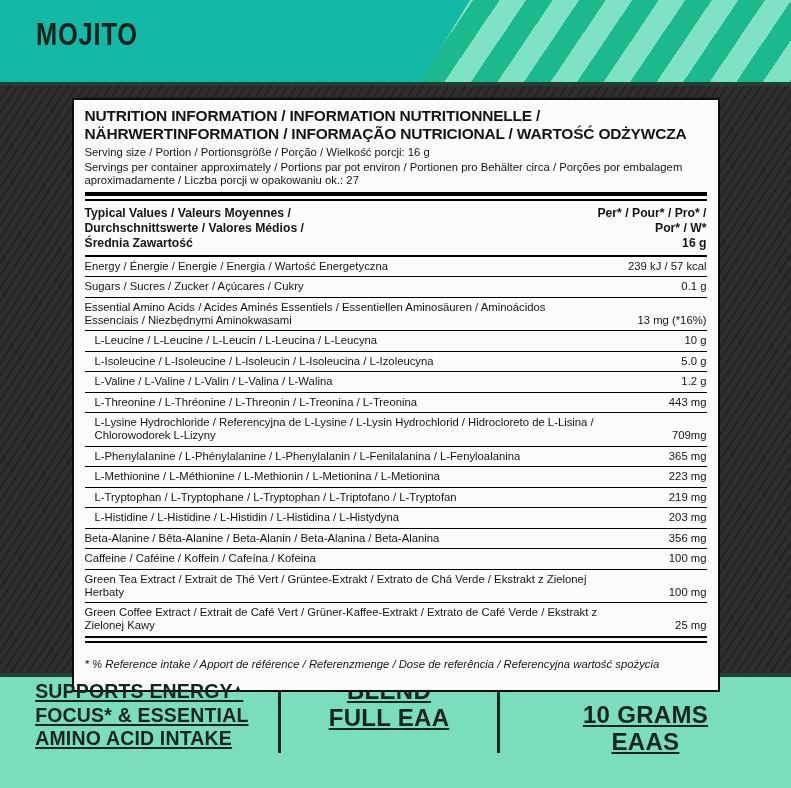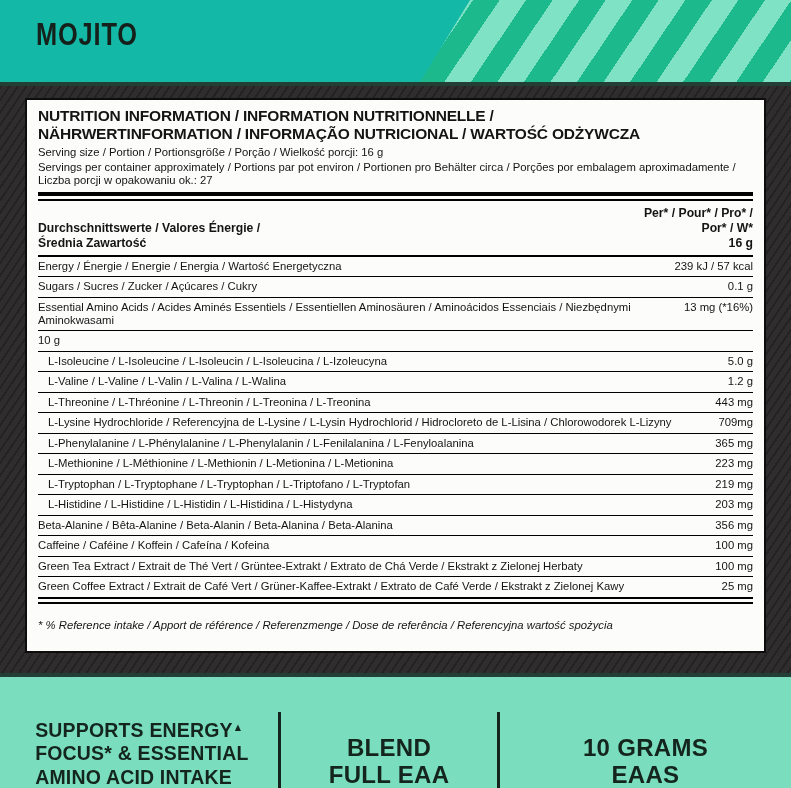--- a/index.html
+++ b/index.html
@@ -24,50 +24,50 @@
     background:repeating-linear-gradient(124deg,#1BB98C 0 22px,#7FE2C5 22px 44px);
     clip-path:polygon(13.5% 0,100% 0,100% 100%,0 100%);
   }
   
   .main-area{
     height:587px;
     background:#2D2A2B;
     background-image:repeating-linear-gradient(124deg,rgba(0,0,0,.20) 0 2px,rgba(255,255,255,.015) 2px 7px);
   }
   .panel{
-    box-sizing:border-box;width:741px;margin:0 auto;position:relative;top:12px;
+    box-sizing:border-box;width:648px;margin:0 auto;position:relative;top:12px;
     background:#FCFCFA;border:2px solid #0D0D0D;
     padding:7px 11px 5px;color:#141414;
   }
   .panel-title{
     margin:0 0 3px;font-size:15.5px;line-height:18px;font-weight:bold;letter-spacing:-.2px;
   }
   .serving{margin:1px 0 0;font-size:11.3px;line-height:13.5px;}
   .rule-double{margin-top:4px;height:3px;border-top:4px solid #000;border-bottom:2px solid #000;}
   .thead{
     display:flex;align-items:flex-start;justify-content:space-between;
     padding:5px 0 4px;border-bottom:2.5px solid #000;
     font-weight:bold;font-size:12.2px;line-height:15px;
   }
   .thead .right{text-align:right;white-space:nowrap;}
   .rows{}
   .row{
-    display:flex;align-items:flex-start;
+    display:flex;align-items:flex-end;
     padding:3.25px 0;font-size:11.3px;line-height:13px;
   }
   .row + .row{border-top:1.5px solid #000;gap:32px;}
   .row .label{flex:1;padding-right:12px;}
   .row.indent .label{padding-left:10px;}
   .row .value{white-space:nowrap;text-align:right;}
   .rule-foot{height:3px;border-top:2.5px solid #000;border-bottom:2.5px solid #000;}
   .footnote{padding:4px 0 2px;font-size:11.3px;line-height:13.5px;font-style:italic;}
   
   .bottom-band{
     box-sizing:border-box;height:115px;background:#79DDBE;border-top:4px solid #233F35;
-    display:flex;align-items:flex-end;color:#14251D;
+    display:flex;align-items:flex-start;color:#14251D;text-decoration:underline;
   }
   .claim{font-weight:bold;}
   .claim-left{
     box-sizing:border-box;width:278px;padding-left:37px;
     font-size:20.5px;line-height:23.5px;letter-spacing:.2px;
     transform:scaleX(.95);transform-origin:left center;
   }
   .claim-mid{flex:1;text-align:center;font-size:24px;line-height:27px;letter-spacing:.3px;}
   .claim-right{width:291px;text-align:center;font-size:24px;line-height:27px;letter-spacing:.3px;margin-top:24px;}
   .vdivider{width:3px;height:76px;background:#14251D;}
@@ -91,22 +91,22 @@
         <span>NÄHRWERTINFORMATION / INFORMAÇÃO NUTRICIONAL / WARTOŚĆ ODŻYWCZA</span>
       </h1>
 
       <p class="serving">Serving size / Portion / Portionsgröße / Porção / Wielkość porcji: 16 g</p>
       <p class="serving">Servings per container approximately / Portions par pot environ / Portionen pro Behälter circa / Porções por embalagem aproximadamente / Liczba porcji w opakowaniu ok.: 27</p>
 
       <div class="rule-double"></div>
 
       <div class="thead">
         <div class="left">
-          <br>
-          <span>Durchschnittswerte / Valores Énergie /</span><br>
+          <span>Typical Values / Valeurs Moyennes /</span><br>
+          <span>Durchschnittswerte / Valores Médios /</span><br>
           <span>Średnia Zawartość</span>
         </div>
         <div class="right">
           <span>Per* / Pour* / Pro* /</span><br>
           <span>Por* / W*</span><br>
           <span>16 g</span>
         </div>
       </div>
 
       <div class="rows">
@@ -116,20 +116,21 @@
           </div>
           <div class="row">
             <span class="label">Sugars / Sucres / Zucker / Açúcares / Cukry</span>
             <span class="value">0.1 g</span>
           </div>
           <div class="row">
             <span class="label">Essential Amino Acids / Acides Aminés Essentiels / Essentiellen Aminosäuren / Aminoácidos Essenciais / Niezbędnymi Aminokwasami</span>
             <span class="value">13 mg (*16%)</span>
           </div>
           <div class="row indent">
+            <span class="label">L-Leucine / L-Leucine / L-Leucin / L-Leucina / L-Leucyna</span>
             <span class="value">10 g</span>
           </div>
           <div class="row indent">
             <span class="label">L-Isoleucine / L-Isoleucine / L-Isoleucin / L-Isoleucina / L-Izoleucyna</span>
             <span class="value">5.0 g</span>
           </div>
           <div class="row indent">
             <span class="label">L-Valine / L-Valine / L-Valin / L-Valina / L-Walina</span>
             <span class="value">1.2 g</span>
           </div>

